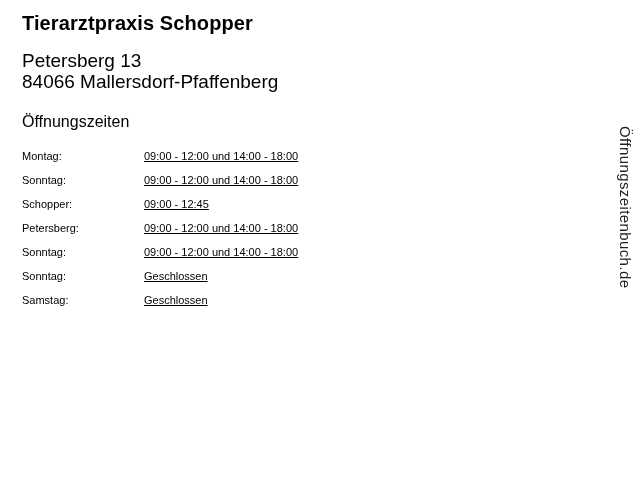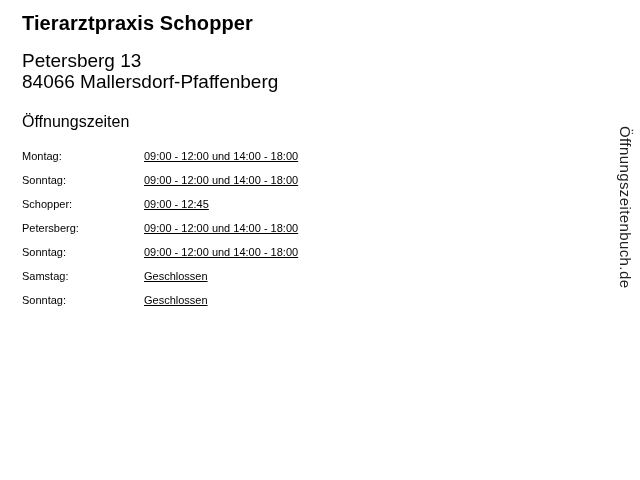--- a/index.html
+++ b/index.html
@@ -111,25 +111,25 @@
         </tr>
         <tr>
           <td class="day">Petersberg:</td>
           <td class="time">09:00 - 12:00 und 14:00 - 18:00</td>
         </tr>
         <tr>
           <td class="day">Sonntag:</td>
           <td class="time">09:00 - 12:00 und 14:00 - 18:00</td>
         </tr>
         <tr>
-          <td class="day">Samstag:</td>
+          <td class="day">Sonntag:</td>
           <td class="time">Geschlossen</td>
         </tr>
         <tr>
-          <td class="day">Sonntag:</td>
+          <td class="day">Samstag:</td>
           <td class="time">Geschlossen</td>
         </tr>
       </tbody>
     </table>
 
   </div>
 
   <div class="watermark">Öffnungszeitenbuch.de</div>
 
 </div>

